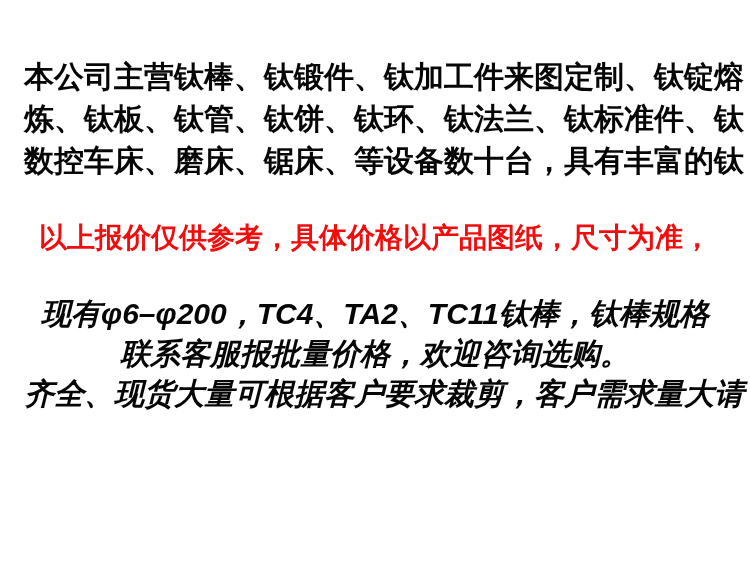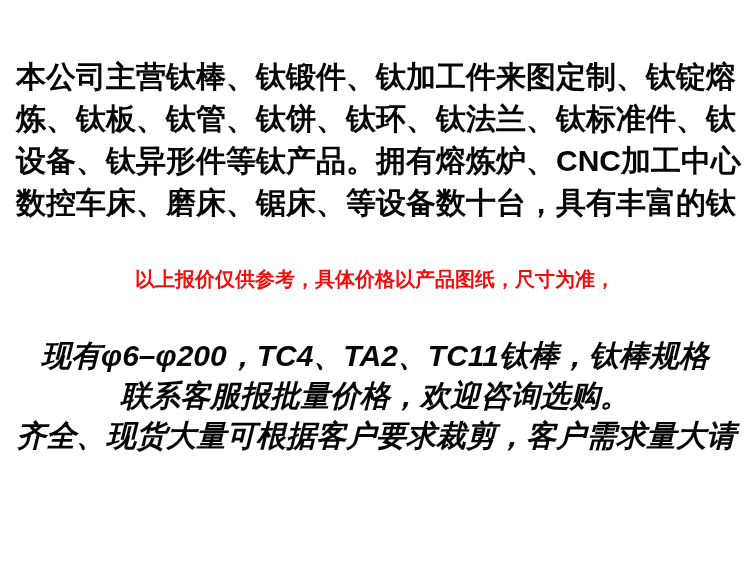--- a/index.html
+++ b/index.html
@@ -11,36 +11,36 @@
       position: relative;
       width: 750px;
       height: 567px;
       background: #ffffff;
       overflow: hidden;
       font-family: "Liberation Sans", sans-serif;
       font-weight: bold;
       -webkit-font-smoothing: antialiased;
     }
     .para {
-      padding: 0 16px;
+      padding: 0 24px;
       white-space: nowrap;
     }
     .para .line {
       white-space: nowrap;
     }
     .intro {
       padding-top: 56px;
       font-size: 30px;
       line-height: 42px;
       text-align: left;
       color: #060606;
     }
     .notice {
       margin-top: 35px;
-      font-size: 20px;
+      font-size: 28px;
       line-height: 41px;
       text-align: center;
       color: #f20d0d;
     }
     .stock {
       margin-top: 36px;
       font-size: 30px;
       line-height: 40px;
       text-align: center;
       color: #060606;
@@ -48,21 +48,20 @@
     }
   </style>
 </head>
 <body>
 
 <div class="canvas">
 
   <div class="para intro">
     <div class="line">本公司主营钛棒、钛锻件、钛加工件来图定制、钛锭熔</div>
     <div class="line">炼、钛板、钛管、钛饼、钛环、钛法兰、钛标准件、钛</div>
-    <div class="line">设备、钛异形件等钛产品。拥有熔炼炉、CNC加工中心</div>
     <div class="line">数控车床、磨床、锯床、等设备数十台，具有丰富的钛</div>
   </div>
 
   <div class="para notice">
     <div class="line">以上报价仅供参考，具体价格以产品图纸，尺寸为准，</div>
   </div>
 
   <div class="para stock">
     <div class="line">现有φ6–φ200，TC4、TA2、TC11钛棒，钛棒规格</div>
     <div class="line">联系客服报批量价格，欢迎咨询选购。</div>

